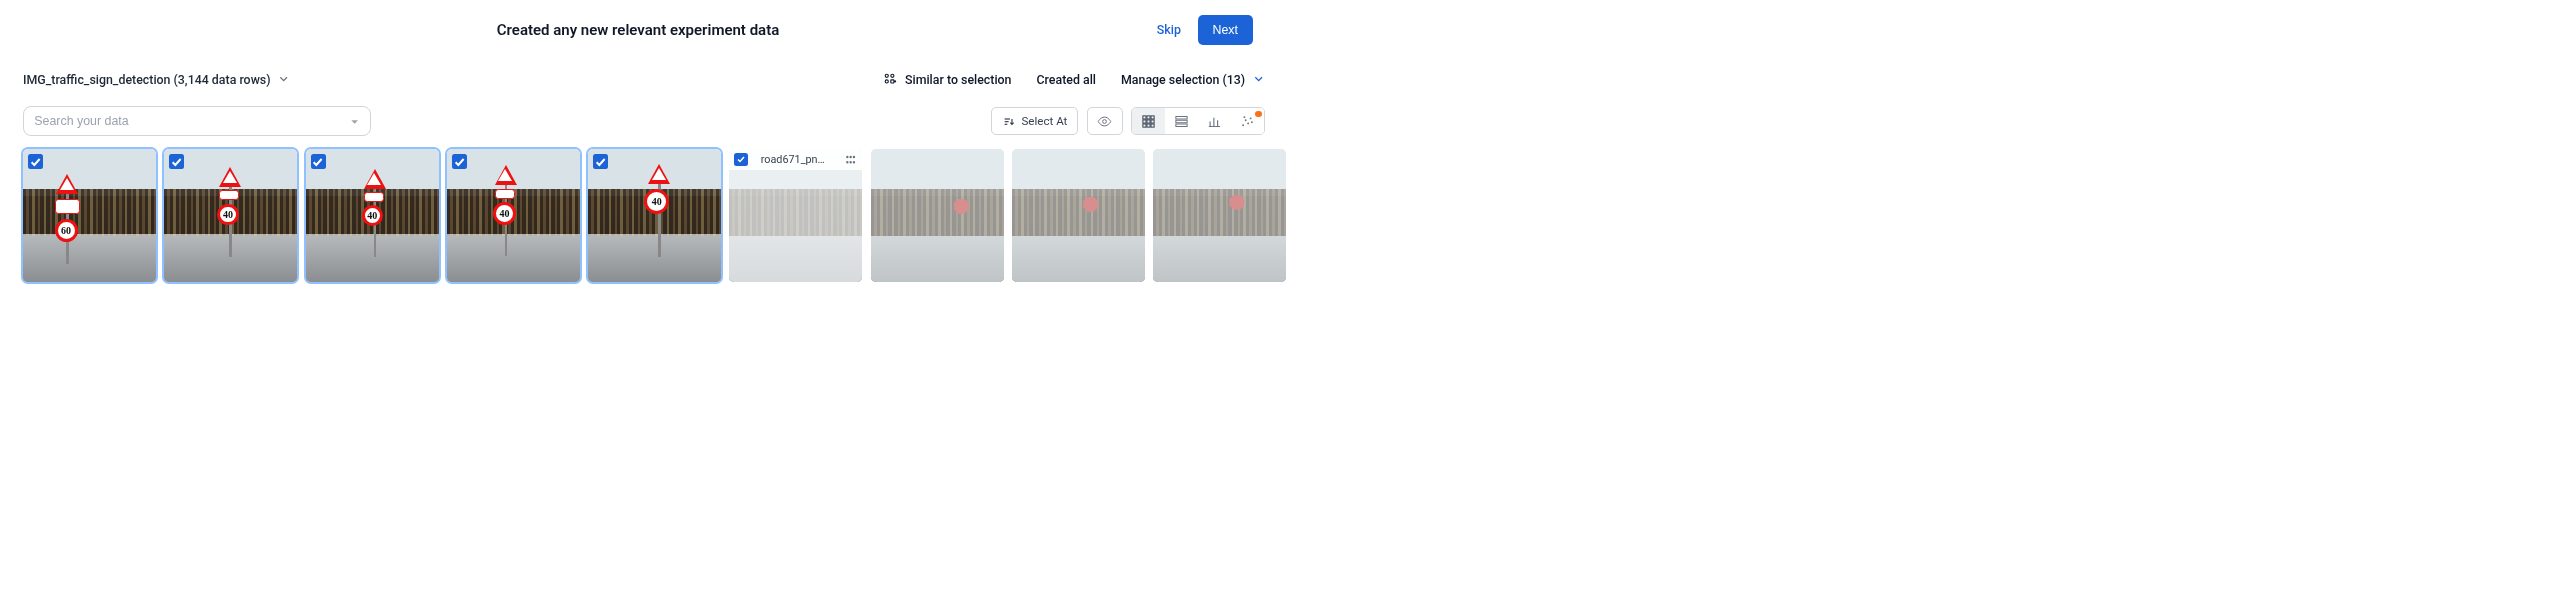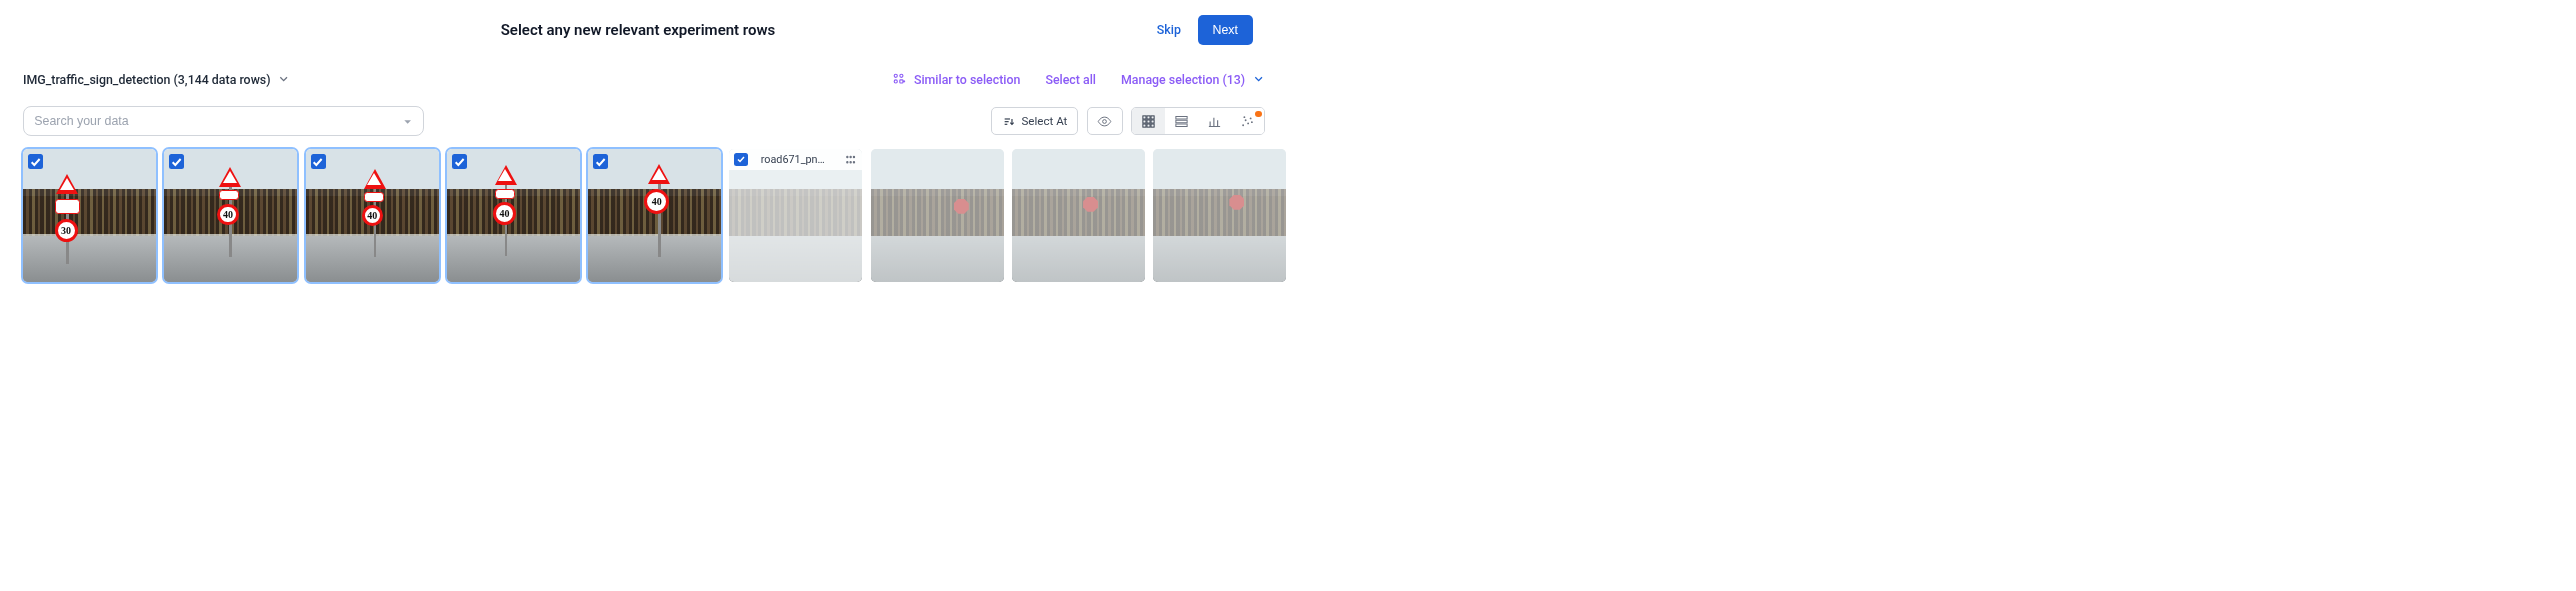--- a/index.html
+++ b/index.html
@@ -68,32 +68,32 @@
   }
   .chev-icon { color: #6b7280; }
   .row2-spacer { flex: 1; }
   .row2-actions {
     display: flex;
     align-items: center;
     gap: 25px;
     font-size: 12.4px;
     font-weight: 500;
   }
-  .row2-actions .link { color: #8b5cf6; cursor: pointer; display: flex; align-items: center; gap: 6.6px; }
+  .row2-actions .link { color: #0f172a; cursor: pointer; display: flex; align-items: center; gap: 6.6px; }
   .row2-actions .link .chev-icon { color: #1d63d8; }
 
   
   .row3 {
     margin-top: 15px;
     display: flex;
     align-items: center;
     height: 31.5px;
   }
   .search-box {
-    width: 401px;
+    width: 348px;
     height: 30px;
     border: 0.8px solid #d1d5db;
     border-radius: 8px;
     display: flex;
     align-items: center;
     padding: 0 8.3px;
     position: relative;
   }
   .search-input {
     flex: 1;
@@ -331,21 +331,21 @@
     clip-path: polygon(30% 0%, 70% 0%, 100% 30%, 100% 70%, 70% 100%, 30% 100%, 0% 70%, 0% 30%);
   }
 </style>
 </head>
 <body>
 
 <div class="page">
 
   <div class="top-row">
     <div class="top-spacer-left"></div>
-    <div class="page-title">Select any new relevant experiment rows</div>
+    <div class="page-title">Created any new relevant experiment data</div>
     <div class="top-spacer-right">
       <span class="skip-link">Skip</span>
       <button class="next-btn">Next</button>
     </div>
   </div>
 
   <div class="row2">
     <div class="dataset-label">
       <span>IMG_traffic_sign_detection (3,144 data rows)</span>
       <span class="chev-icon">
@@ -363,21 +363,21 @@
               <circle cx="15" cy="6" r="2.5"></circle>
             <circle cx="6" cy="15" r="2.5"></circle>
             <rect x="12.5" y="12.5" width="5" height="5" rx="1"></rect>
             <line x1="17.5" y1="15" x2="21" y2="15"></line>
               <line x1="19.25" y1="13.25" x2="19.25" y2="16.75"></line>
           </svg>
         </span>
         <span>Similar to selection</span>
       </span>
       <span class="link">
-        <span>Select all</span>
+        <span>Created all</span>
       </span>
       <span class="link">
         <span>Manage selection (13)</span>
         <span class="chev-icon">
           <svg class="ic" viewBox="0 0 20 20" fill="none" stroke="currentColor" stroke-width="2">
               <polyline points="5 8 10 13 15 8"></polyline>
             </svg>
         </span>
       </span>
     </div>
@@ -469,21 +469,21 @@
   <div class="thumbs">
 
     <div class="thumb selected">
       <div class="img img-road">
         <div class="tree-band"></div>
           <div class="snow"></div>
           <div class="road"></div>
         <div class="sign-pole" style="left:43px; top:40px; height:75px;"></div>
         <div class="sign-tri" style="left:33px; top:25px;"></div>
         <div class="sign-rect" style="left:31.5px; top:50px; width:25px; height:15px;"></div>
-        <div class="sign-circ" style="left:31.5px; top:70px; width:23px; height:23px;">30</div>
+        <div class="sign-circ" style="left:31.5px; top:70px; width:23px; height:23px;">60</div>
       </div>
       <div class="check">
         <svg class="ic" viewBox="0 0 20 20" fill="none" stroke="#fff" stroke-width="3">
             <polyline points="4 11 8 15 16 6"></polyline>
           </svg>
       </div>
     </div>
 
     <div class="thumb selected">
       <div class="img img-road">

